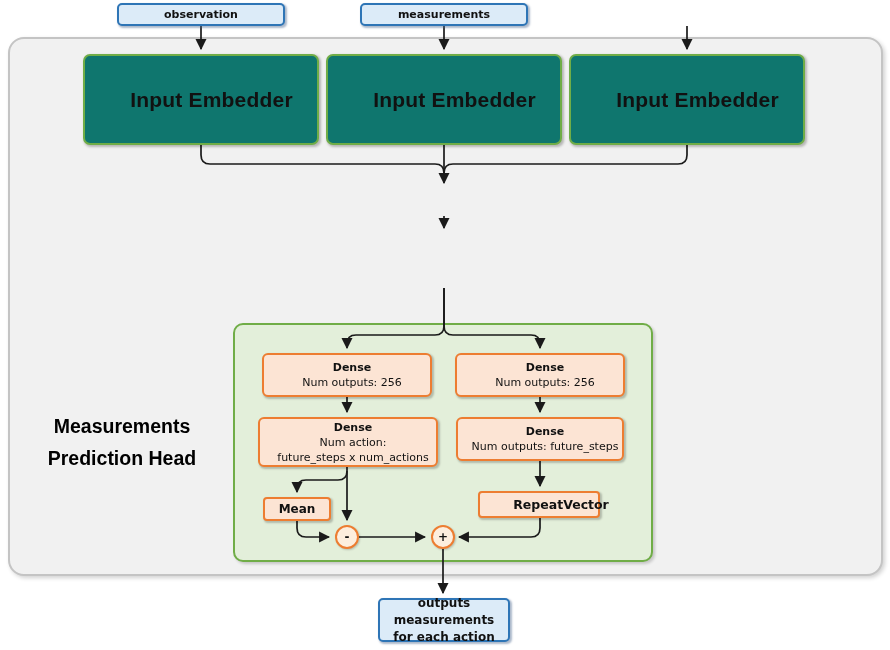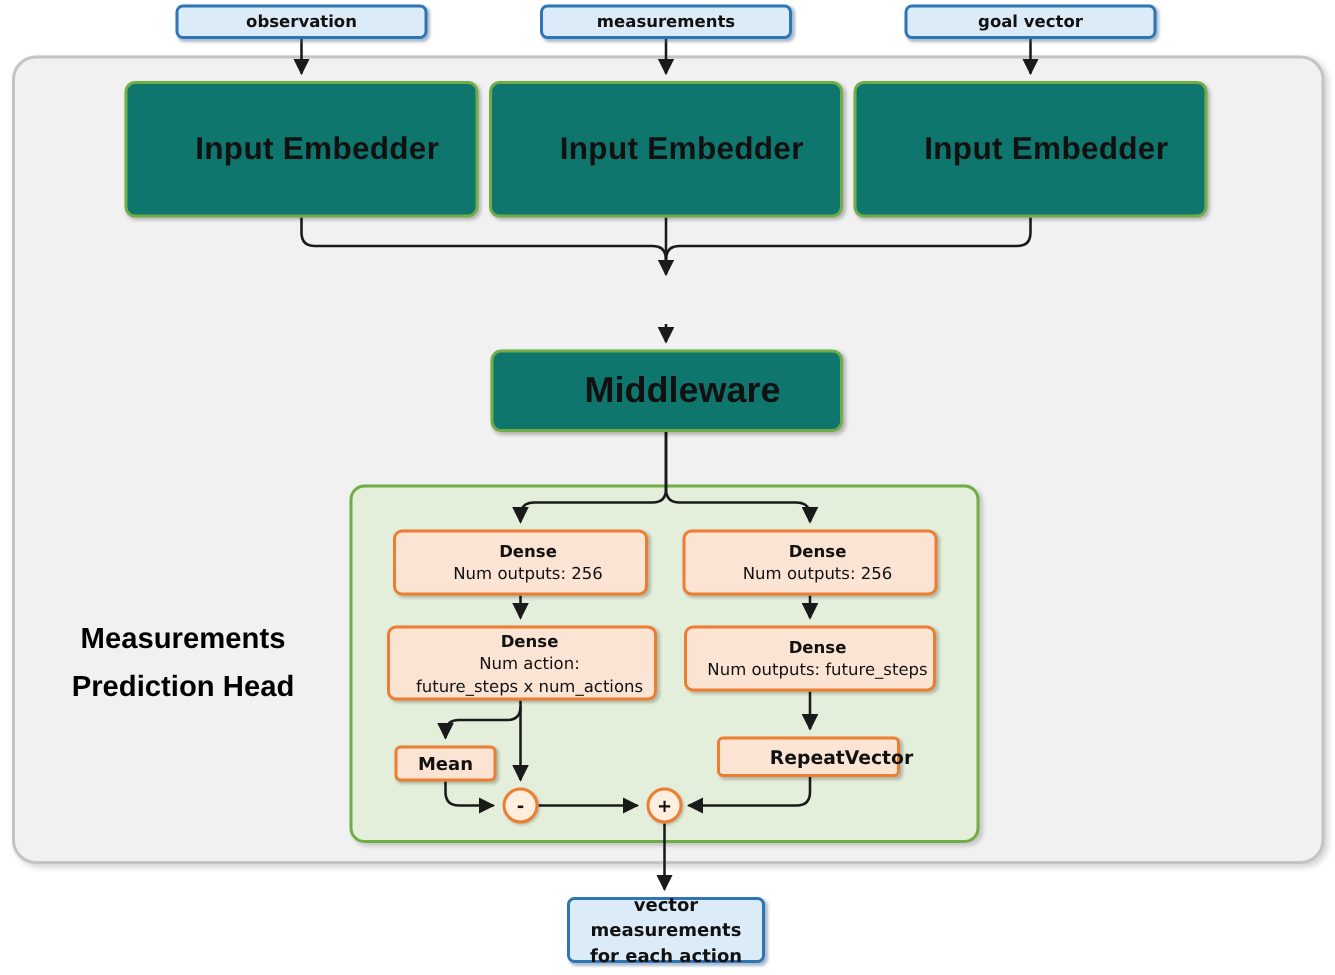--- a/index.html
+++ b/index.html
@@ -104,38 +104,32 @@
       <path d="M443,549 V593" marker-end="url(#arr)"></path>
     </g>
   </svg>
 
   <div class="abs node blue-box" style="left:117px;top:3px;width:168px;height:23px;">
     <span>observation</span>
   </div>
   <div class="abs node blue-box" style="left:360px;top:3px;width:168px;height:23px;">
     <span>measurements</span>
   </div>
-  <div class="abs node blue-box" style="left:603px;top:3px;width:168px;height:23px;">
-    <span>goal vector</span>
-  </div>
 
   <div class="abs node green-box ie-label" style="left:83px;top:54px;width:236px;height:91px;">
     <span>Input Embedder</span>
   </div>
   <div class="abs node green-box ie-label" style="left:326px;top:54px;width:236px;height:91px;">
     <span>Input Embedder</span>
   </div>
   <div class="abs node green-box ie-label" style="left:569px;top:54px;width:236px;height:91px;">
     <span>Input Embedder</span>
   </div>
 
 
-  <div class="abs node green-box mw-label" style="left:327px;top:233px;width:235px;height:55px;">
-    <span>Middleware</span>
-  </div>
 
   <div class="abs node head-title" style="left:12px;top:409px;width:220px;height:66px;flex-direction:column;z-index:4;">
     <span>Measurements</span>
     <span>Prediction Head</span>
   </div>
 
   <div class="abs node orange-box" style="left:262px;top:353px;width:170px;height:44px;">
     <span class="bname">Dense</span>
     <span>Num outputs: 256</span>
   </div>
@@ -160,17 +154,17 @@
     <span>Num outputs: future_steps</span>
   </div>
   <div class="abs node small-orange" style="left:478px;top:491px;width:122px;height:27px;font-size:12.5px;padding-left:44px;">
     <span>RepeatVector</span>
   </div>
   <div class="abs node op-circle" style="left:431px;top:525px;">
     <span>+</span>
   </div>
 
   <div class="abs node blue-box out-box" style="left:378px;top:598px;width:132px;height:44px;">
-    <span>vector measurements</span>
+    <span>outputs measurements</span>
     <span>for each action</span>
   </div>
 
 </div>
 
 </body></html>

